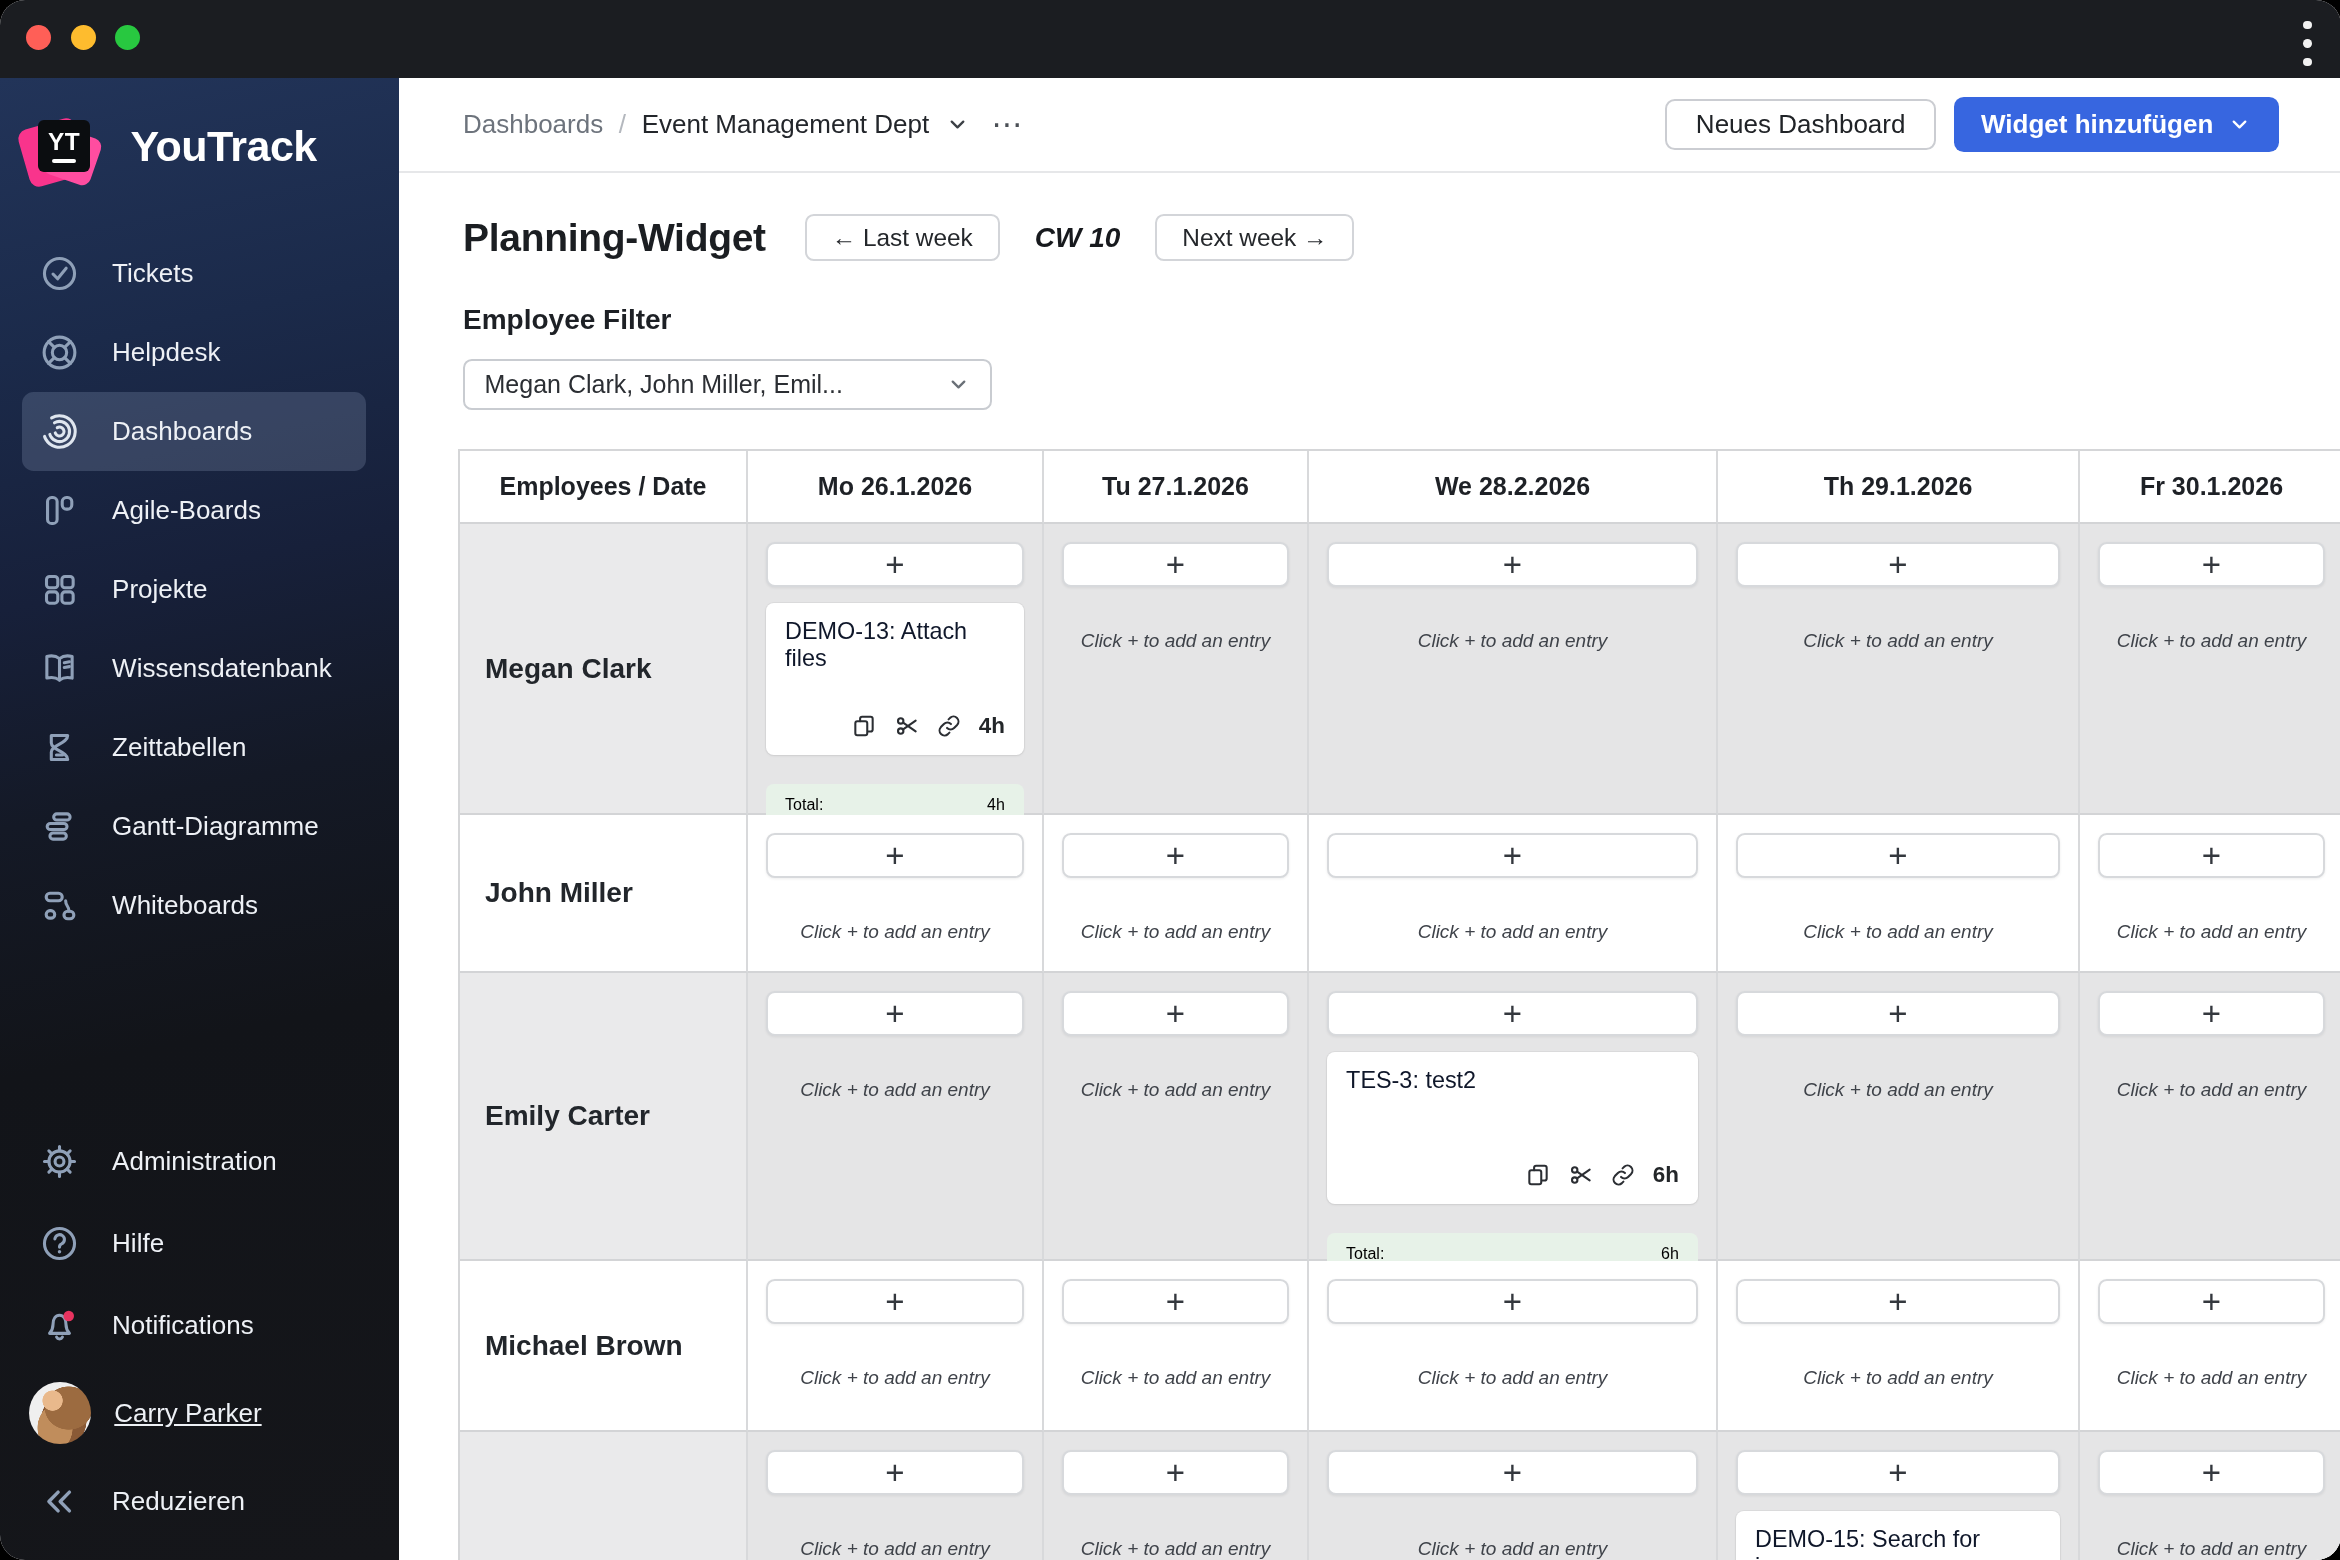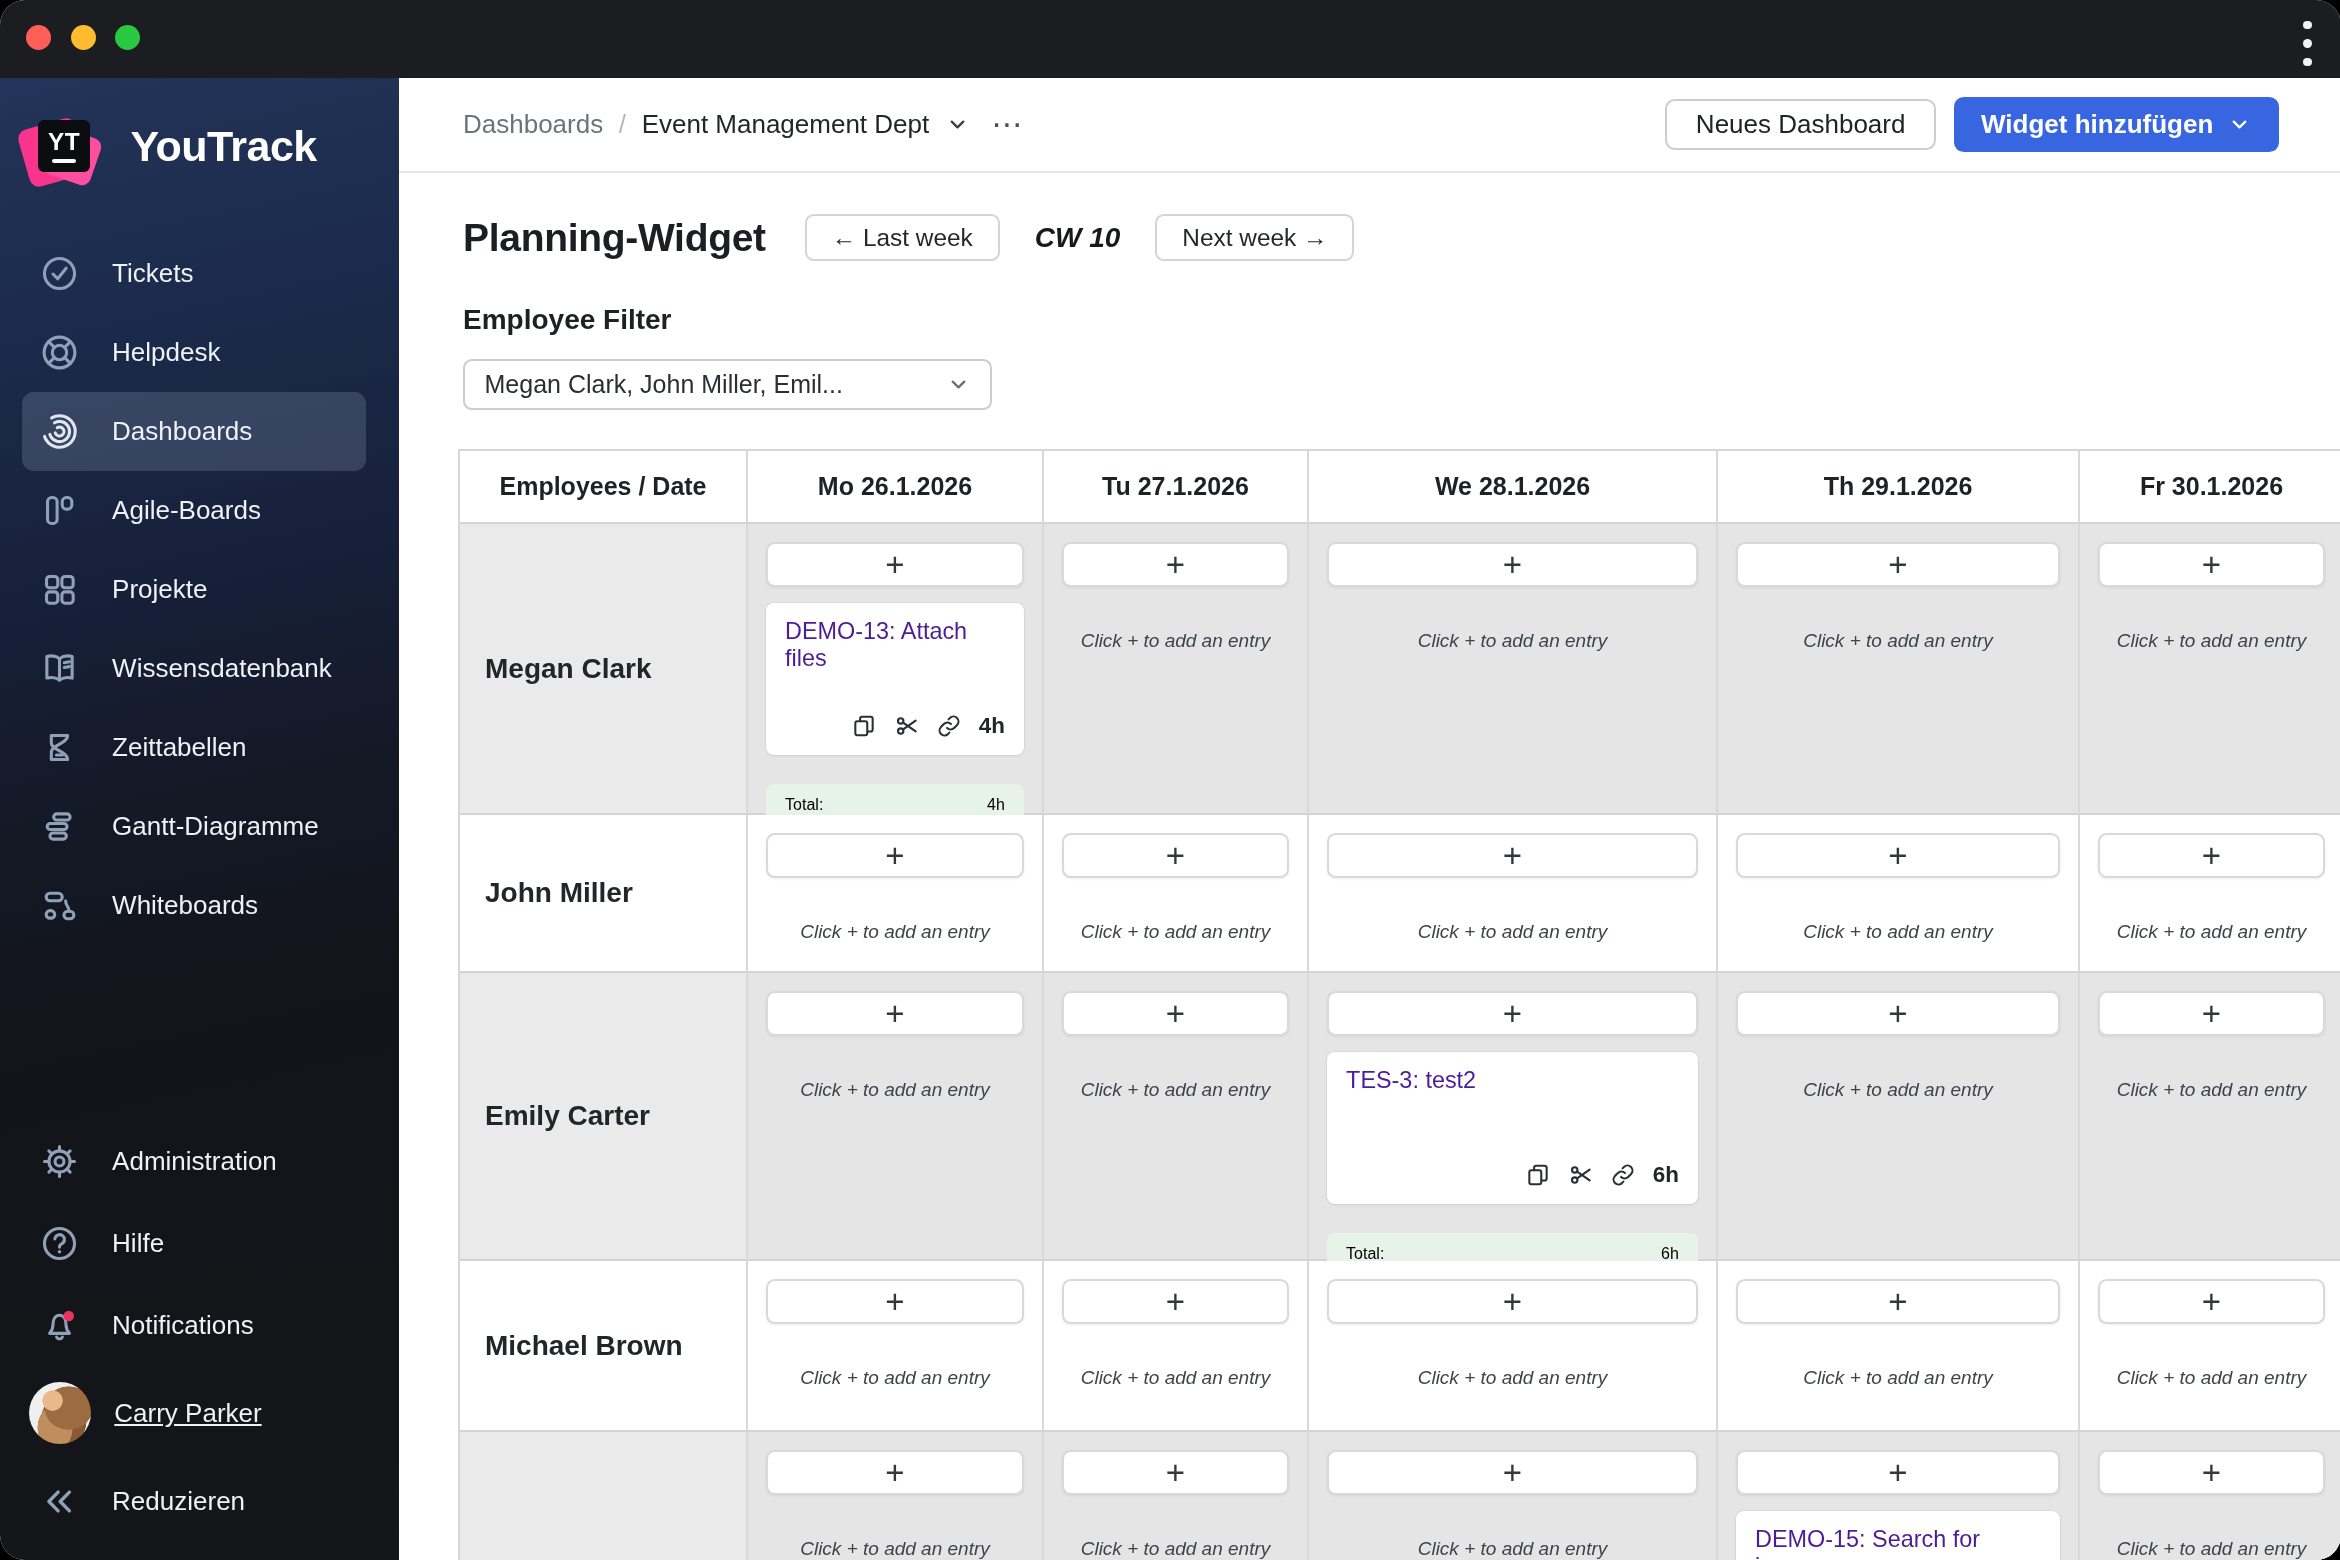--- a/index.html
+++ b/index.html
@@ -94,21 +94,21 @@
   .cell{background:#fff;padding:17.6px 17.6px 0;display:flex;flex-direction:column;
       border-right:2px solid #d8d9db;border-bottom:2px solid #d3d4d6;}
   .cell.g1{background:#e5e5e6;}
   .plus{height:45px;flex:none;border-radius:8.8px;border:2px solid #d7d9dc;background:#fff;
       box-shadow:0 1px 2.9px rgba(0,0,0,.07);display:flex;align-items:center;justify-content:center;
       font-size:33px;font-weight:500;color:#34383e;cursor:pointer;font-family:inherit;line-height:1;padding:0;}
   .hint{margin-top:43px;text-align:center;font-size:19px;font-style:italic;color:#3f434a;}
   .card{margin-top:15.6px;height:121px;flex:none;background:#fff;border-radius:7.8px;padding:15.6px 19.5px;
       box-shadow:0 0 0 1px rgba(0,0,0,.04),0 1px 2.9px rgba(0,0,0,.07);
       display:flex;flex-direction:column;justify-content:space-between;cursor:pointer;}
-  .card-title{font-size:23.4px;color:#4c1d95;}
+  .card-title{font-size:23.4px;color:#0f172a;}
   .icon-row{align-self:flex-end;display:flex;align-items:center;gap:16.6px;}
   .eicon{width:26px;height:26px;display:flex;cursor:pointer;}
   .eicon svg{width:26px;height:26px;stroke:#2b2e33;fill:none;stroke-width:1.9;stroke-linecap:round;stroke-linejoin:round;}
   .hours{font-size:22.4px;font-weight:700;color:#232629;}
   .total{margin-top:29px;height:43px;flex:none;border-radius:7.8px;background:#e7f2e8;
       display:flex;align-items:center;justify-content:space-between;padding:0 19.5px;}
 </style>
 </head>
 <body>
 
@@ -313,21 +313,21 @@
       <span class="val">Megan Clark, John Miller, Emil...</span>
       <svg class="chev dd-chev" viewBox="0 0 26 26">
           <path d="M7 10l6 6 6-6"></path>
         </svg>
     </div>
 
     <div class="ptable">
         <div class="th">Employees / Date</div>
         <div class="th">Mo 26.1.2026</div>
         <div class="th">Tu 27.1.2026</div>
-        <div class="th">We 28.1.2026</div>
+        <div class="th">We 28.2.2026</div>
         <div class="th">Th 29.1.2026</div>
         <div class="th">Fr 30.1.2026</div>
         <div class="emp g2">Megan Clark</div>
         <div class="cell g1">
           <button class="plus">+</button>
           <div class="card">
             <div class="card-title">DEMO-13: Attach files</div>
             <div class="icon-row">
               <div class="eicon">
                 <svg viewBox="0 0 24 24">

